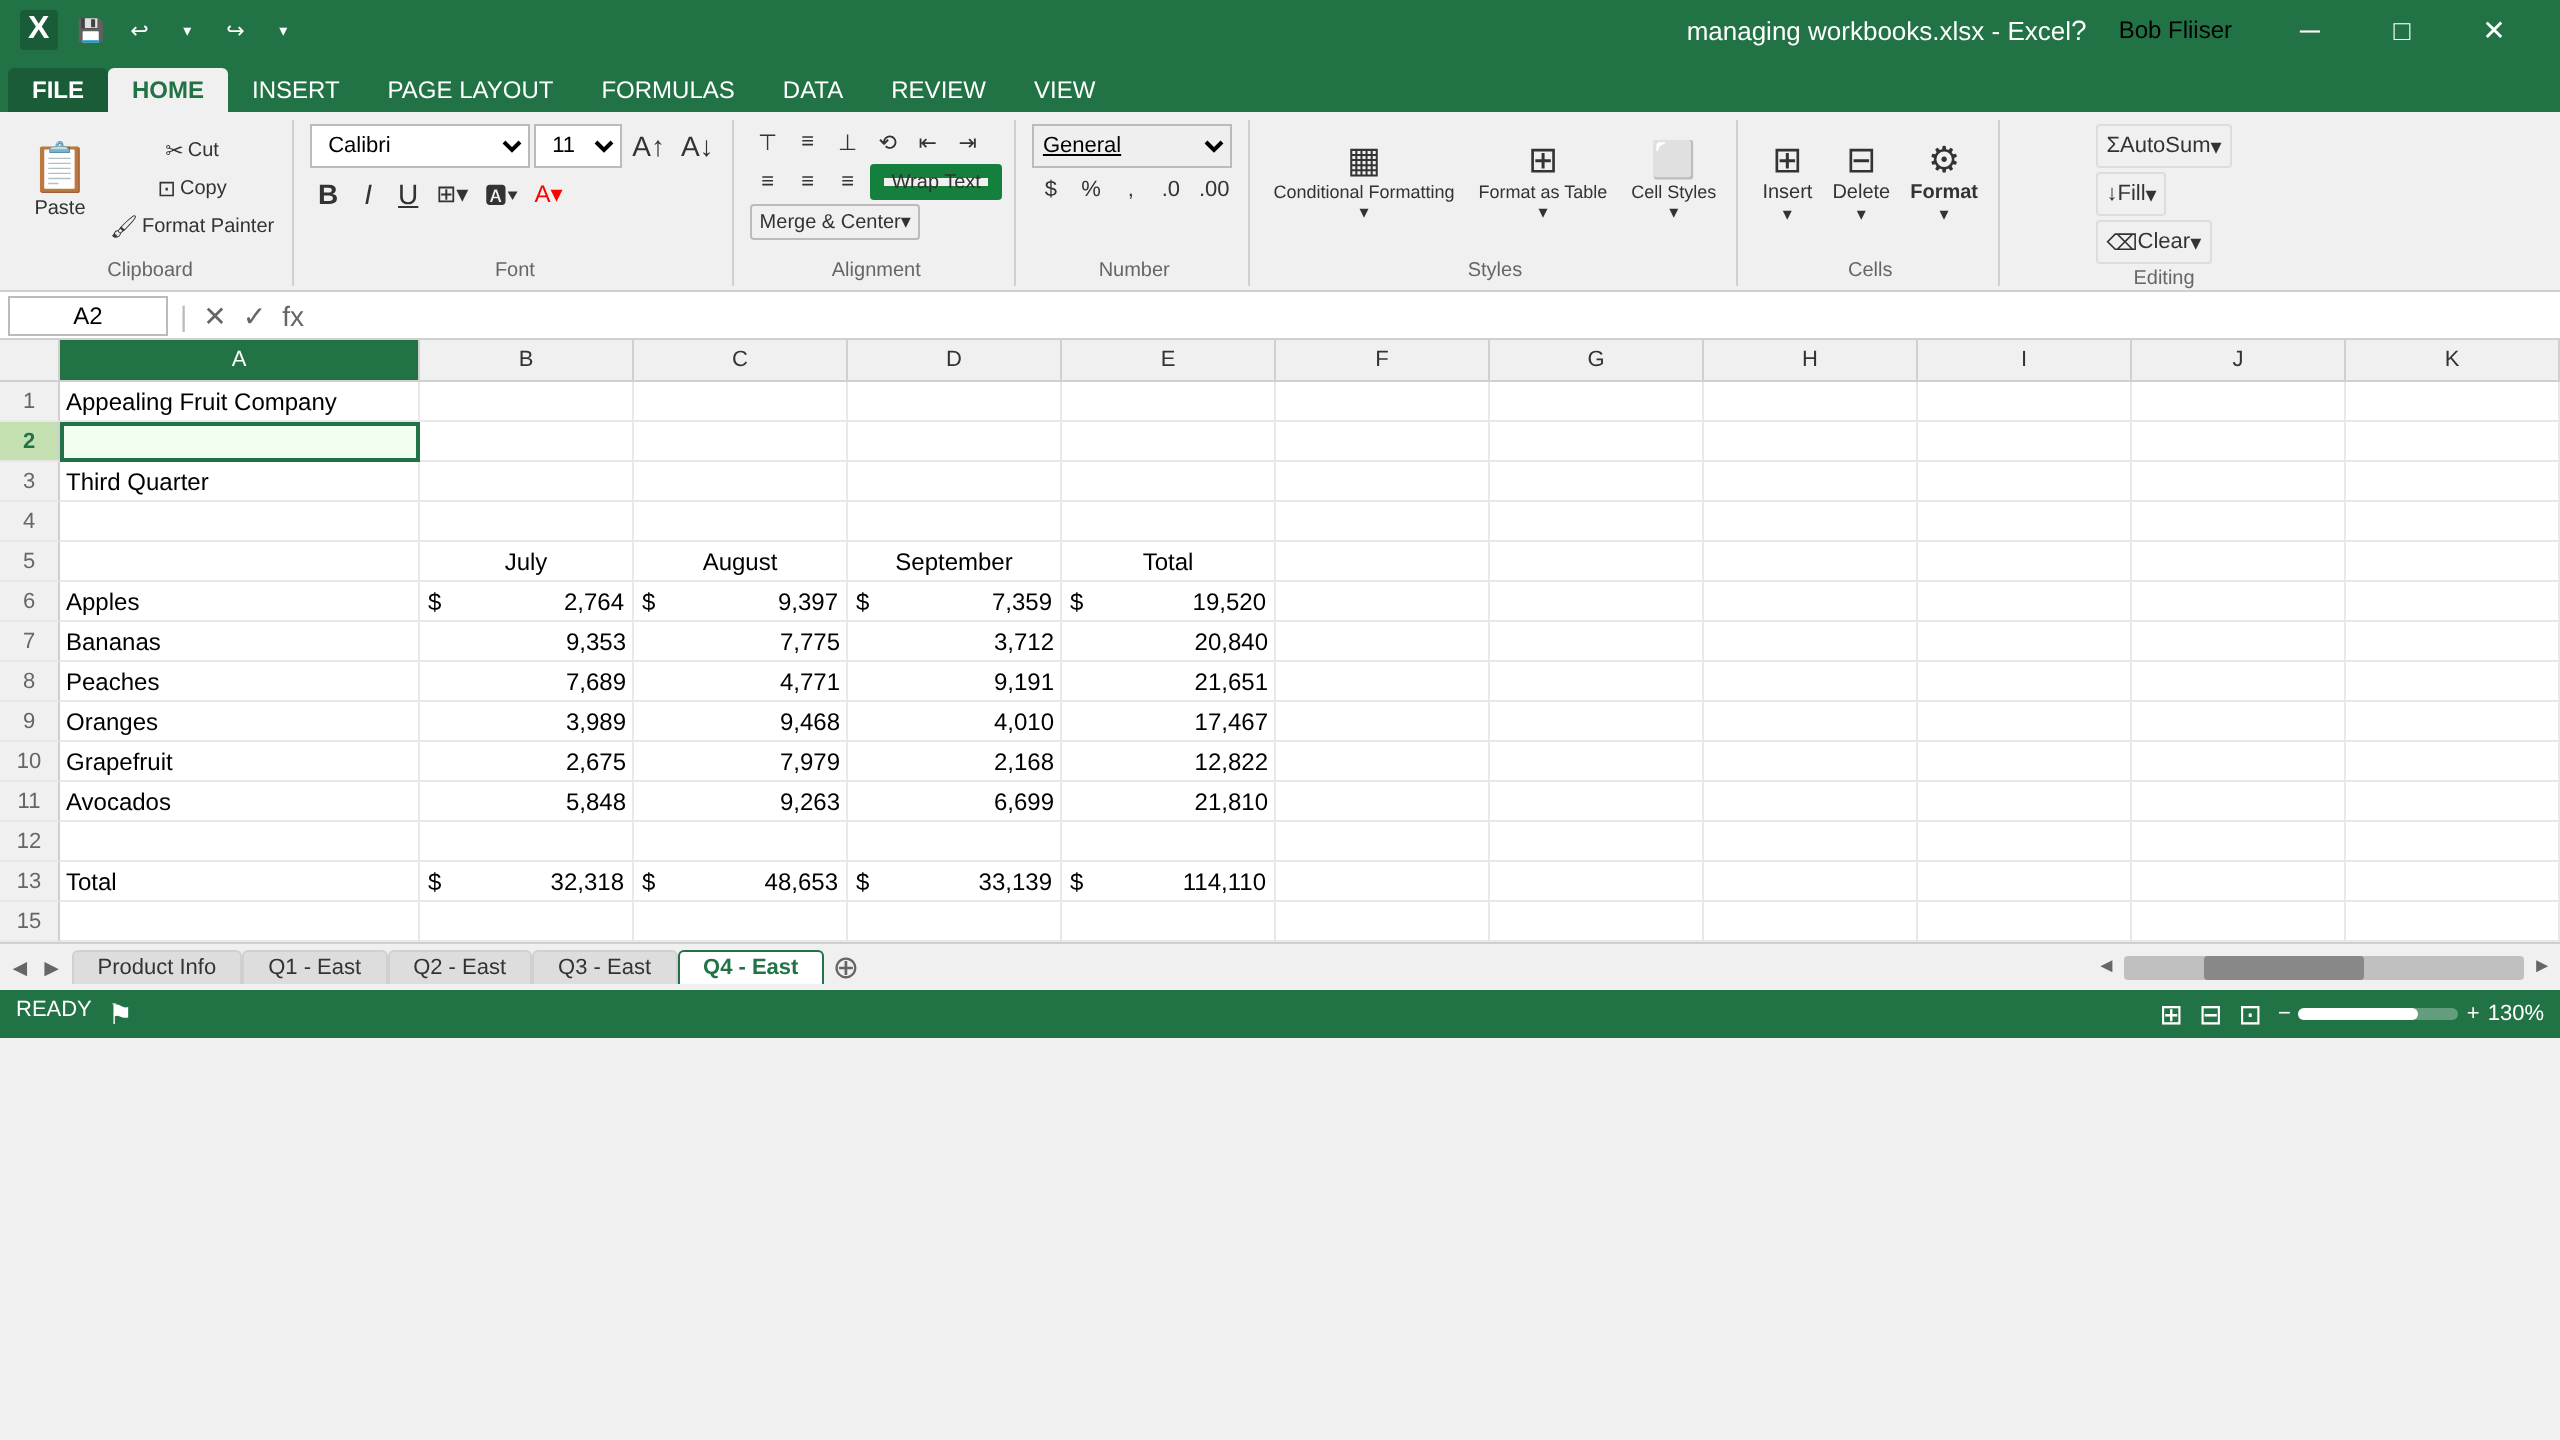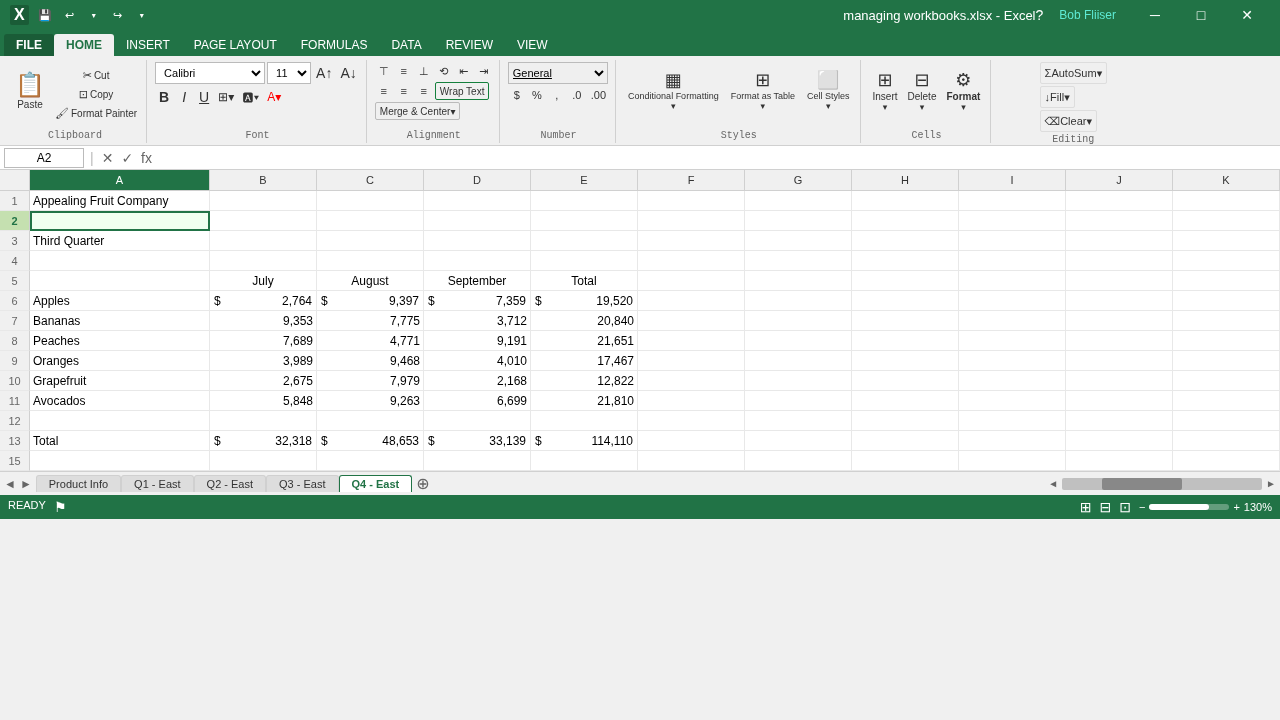--- a/index.html
+++ b/index.html
@@ -54,21 +54,21 @@
     .ribbon-group {
       display: flex;
       flex-direction: column;
       align-items: center;
       border-right: 1px solid #d0d0d0;
       padding: 2px 6px;
       min-width: 60px;
     }
     .ribbon-group:last-child { border-right: none; }
     .ribbon-group-content { display: flex; flex-wrap: wrap; align-items: flex-start; gap: 1px; flex: 1; }
-    .ribbon-group-label { font-size: 10px; color: #666; margin-top: auto; padding-top: 2px; font-family: Liberation Mono, monospace; }
+    .ribbon-group-label { font-size: 10px; color: #666; margin-top: auto; padding-top: 2px; }
 
     .rb-btn {
       display: flex;
       flex-direction: column;
       align-items: center;
       justify-content: center;
       padding: 2px 4px;
       cursor: pointer;
       border-radius: 2px;
       font-size: 10px;
@@ -249,21 +249,21 @@
       <span class="qat-btn">💾</span>
       <span class="qat-btn">↩</span>
       <span class="qat-btn" style="font-size:8px;">▾</span>
       <span class="qat-btn">↪</span>
       <span class="qat-btn" style="font-size:8px;">▾</span>
     </div>
   </div>
   <div class="title-bar-center">managing workbooks.xlsx - Excel</div>
   <div class="title-bar-right">
     <span style="color:white; font-size:14px; cursor:pointer; margin-right:8px;">?</span>
-    <span style="color:#5eead4; font-size:12px; margin-right:8px;">Bob Fliiser</span>
+    <span style="color:#000000; font-size:12px; margin-right:8px;">Bob Fliiser</span>
     <div style="display:flex;">
       <span class="win-btn">─</span>
       <span class="win-btn">□</span>
       <span class="win-btn close">✕</span>
     </div>
   </div>
 </div>
 
 <div class="ribbon-tabs">
   <div class="ribbon-tab active" style="background:#1a5c37; color:white;">FILE</div>
@@ -324,21 +324,21 @@
         <span class="rb-btn-sm">≡</span>
         <span class="rb-btn-sm">⊥</span>
         <span class="rb-btn-sm">⟲</span>
         <span class="rb-btn-sm">⇤</span>
         <span class="rb-btn-sm">⇥</span>
       </div>
       <div style="display:flex; gap:2px; align-items:center;">
         <span class="rb-btn-sm">≡</span>
         <span class="rb-btn-sm">≡</span>
         <span class="rb-btn-sm">≡</span>
-        <div class="rb-btn-sm" style="font-size:10px; border:1px solid #15803d; padding:1px 4px; white-space:nowrap;align-items:center;">
+        <div class="rb-btn-sm" style="font-size:10px; border:7px solid #15803d; padding:1px 4px; white-space:nowrap;align-items:center;">
           <span>Wrap Text</span>
         </div>
       </div>
       <div style="display:flex;">
         <div class="rb-btn-sm" style="font-size:10px; border:1px solid #bbb; padding:1px 4px; white-space:nowrap;">
           <span>Merge &amp; Center</span> ▾
         </div>
       </div>
     </div>
     <div class="ribbon-group-label">Alignment</div>

